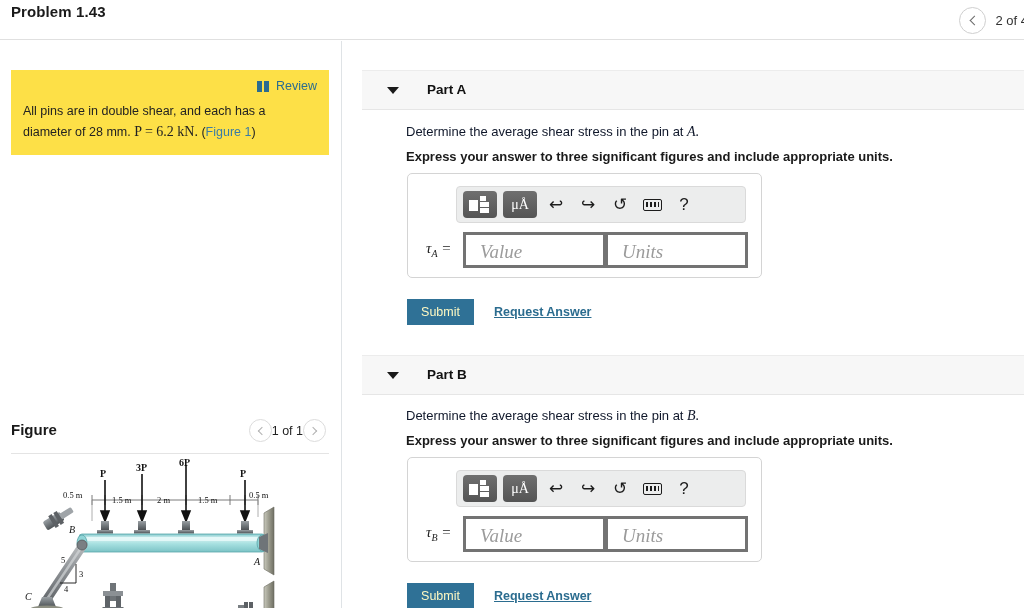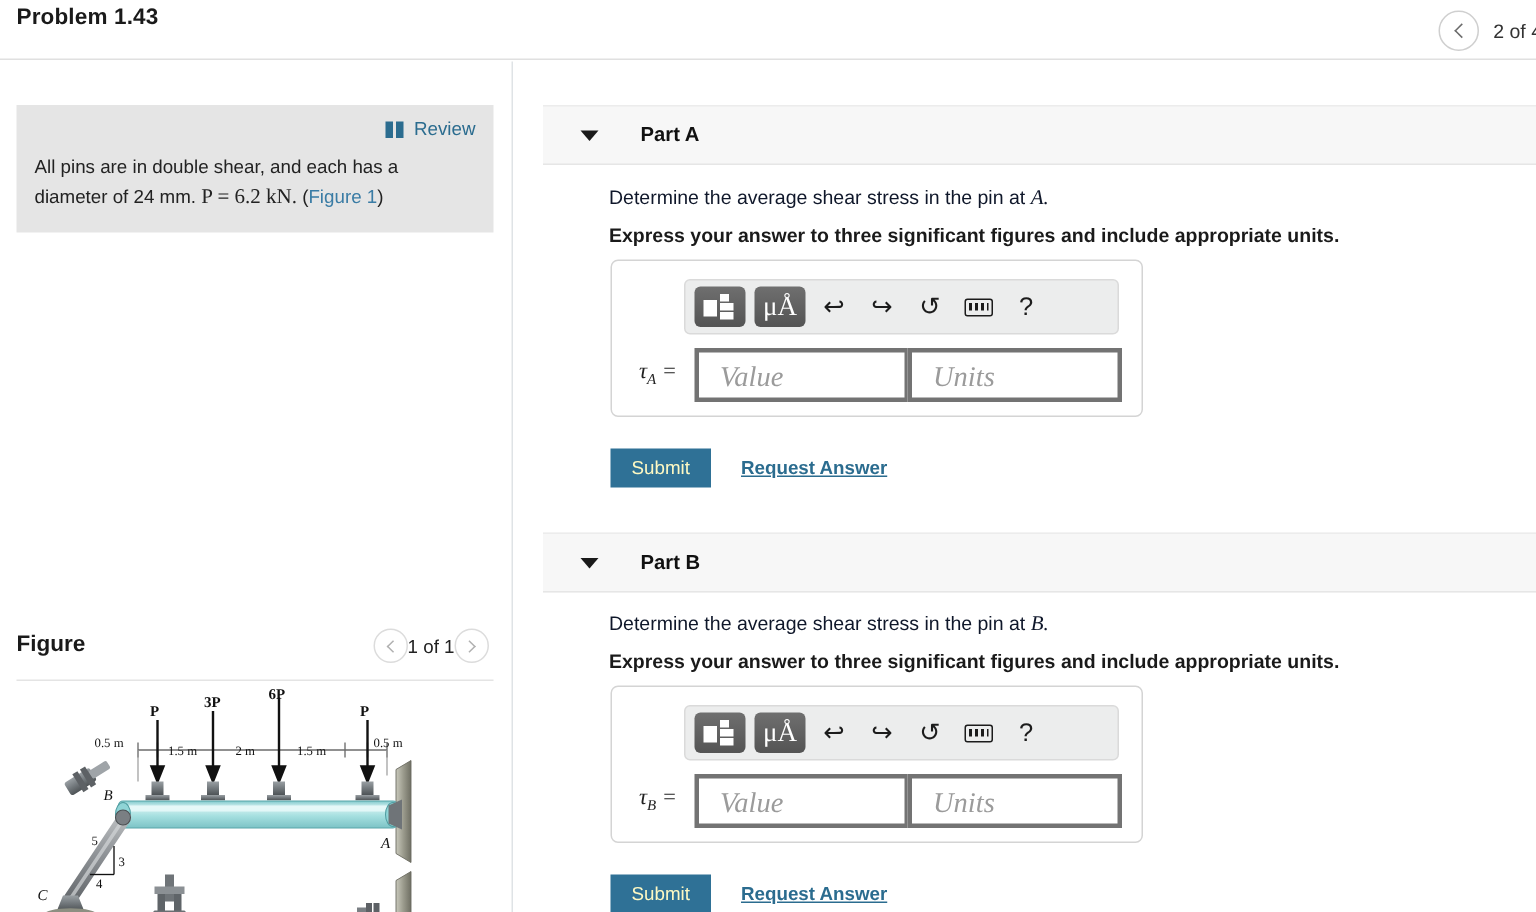--- a/index.html
+++ b/index.html
@@ -39,21 +39,21 @@
   .chev.right { transform: rotate(-135deg); margin-right: 3px; }
   .page-count { font-size: 13px; color: #333; white-space: nowrap; }
 
   
   .left-col {
     position: absolute; left: 0; top: 41px; width: 342px; height: 567px;
     border-right: 1px solid #dfe3e6; background: #fff;
   }
   .review-box {
     position: absolute; left: 11px; top: 29px; width: 318px;
-    background: #e5e5e5;
+    background: #fde047;
     padding: 9px 12px 12px 12px;
   }
   .review-head {
     text-align: right; font-size: 12.5px; color: #2b6c8f;
     display: flex; justify-content: flex-end; align-items: center; gap: 6px;
     margin-bottom: 9px;
   }
   .book-icon { display: inline-block; width: 13px; height: 11px; position: relative; }
   .book-icon i {
     position: absolute; top: 0; width: 5px; height: 11px; background: #2b6c8f; display: block;
@@ -111,21 +111,21 @@
     background: linear-gradient(#6f6f6f, #545454);
     display: flex; align-items: center; justify-content: center;
     color: #fff; position: relative;
   }
   .tmpl-glyph { position: relative; width: 22px; height: 18px; }
   .tmpl-glyph span { position: absolute; background: #fff; display: block; }
   .tmpl-glyph .big { left: 0; top: 4px; width: 9px; height: 11px; }
   .tmpl-glyph .s1 { left: 11px; top: 0px; width: 6px; height: 5px; }
   .tmpl-glyph .s2 { left: 11px; top: 6px; width: 9px; height: 5px; }
   .tmpl-glyph .s3 { left: 11px; top: 12px; width: 9px; height: 5px; }
-  .mb-btn .ua { font-family: "Liberation Serif", serif; font-size: 18px; }
+  .mb-btn .ua { font-family: "Liberation Serif", serif; font-size: 14px; }
   .mb-ic {
     width: 26px; height: 26px; display: flex; align-items: center; justify-content: center;
     color: #1c1c1c; font-size: 17px; line-height: 1;
   }
   .kbd {
     width: 19px; height: 12px; border: 1.5px solid #1c1c1c; border-radius: 2px;
     display: flex; align-items: center; justify-content: center;
   }
   .kbd b { display:block; width: 13px; height: 5px;
     background: repeating-linear-gradient(90deg,#1c1c1c 0 2px,transparent 2px 4px); }
@@ -175,21 +175,21 @@
     <div class="review-box">
       <div class="review-head">
         <span class="book-icon">
             <i></i>
             <i></i>
           </span>
         <span>Review</span>
       </div>
       <div class="review-text">
         <span>All pins are in double shear, and each has a</span><br>
-        <span>diameter of 24 mm.</span>
+        <span>diameter of 28 mm.</span>
         <span class="mathtxt">P = 6.2 kN.</span>
         <span>(</span><span class="figlink">Figure 1</span><span>)</span>
       </div>
     </div>
 
     <div class="fig-header">
       <div class="fig-title">Figure</div>
       <div class="fig-nav">
         <div class="circle-btn">
           <span class="chev left"></span>

